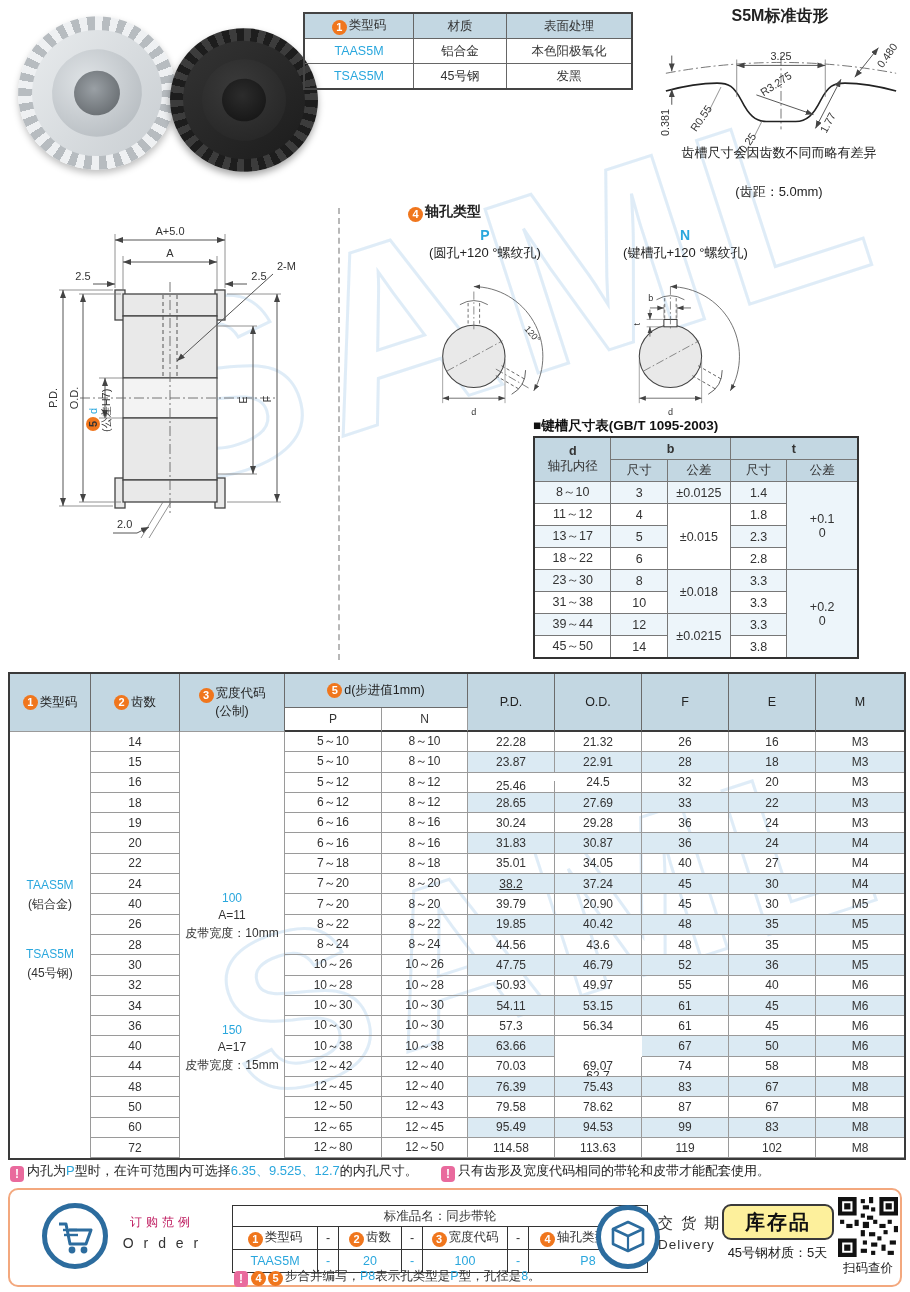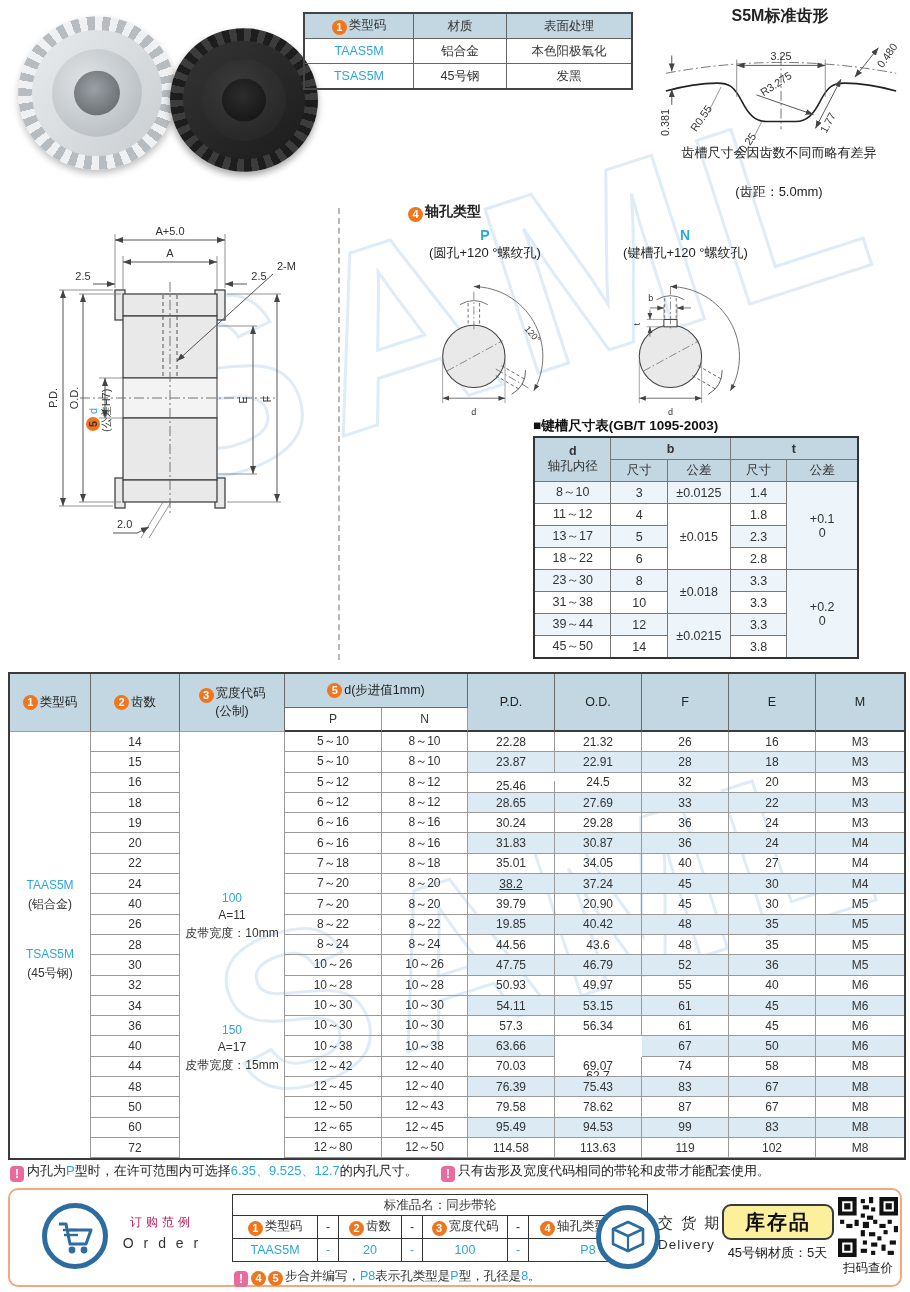--- a/index.html
+++ b/index.html
@@ -65,21 +65,21 @@
       align-items:center;justify-content:center;gap:4px;font-size:12px;padding-bottom:30px}
   .cell-types .gap{height:26px}
   .cell-width{grid-area:3/3/24/4;border-right:1px solid #9a9a9a;display:flex;flex-direction:column;
       align-items:center;justify-content:space-around;font-size:12px;padding:118px 0 44px 0}
   .wgroup{text-align:center;line-height:1.45}
   
   .footnote{position:absolute;left:10px;top:1162px;width:894px;font-size:13px;color:#222;z-index:1}
   
   .bbox{position:absolute;left:8px;top:1188px;width:890px;height:95px;border:2px solid #f3a87e;border-radius:10px;z-index:1}
   .icon-circle{position:absolute;border-radius:50%;border:5px solid #2c6c9e;background:#fff}
-  .ordtbl{position:absolute;left:222px;top:4px;border:1.5px solid #333;background:#fff}
+  .ordtbl{position:absolute;left:222px;top:15px;border:1.5px solid #333;background:#fff}
   .ordtbl td{border:1px solid #333;text-align:center;font-size:12.5px;padding:0 3px;height:22px}
   .badge{position:absolute;left:712px;top:14px;width:108px;height:32px;border:2px solid #3a3a3a;border-radius:9px;
      background:#fdf09c;display:flex;align-items:center;justify-content:center;font-size:20px;font-weight:bold;color:#111;letter-spacing:2px}
   .divider{position:absolute;left:338px;top:208px;height:452px;border-left:2px dashed #b8b8b8;z-index:1}
 </style>
 </head>
 <body>
 
 <div class="page">
 

